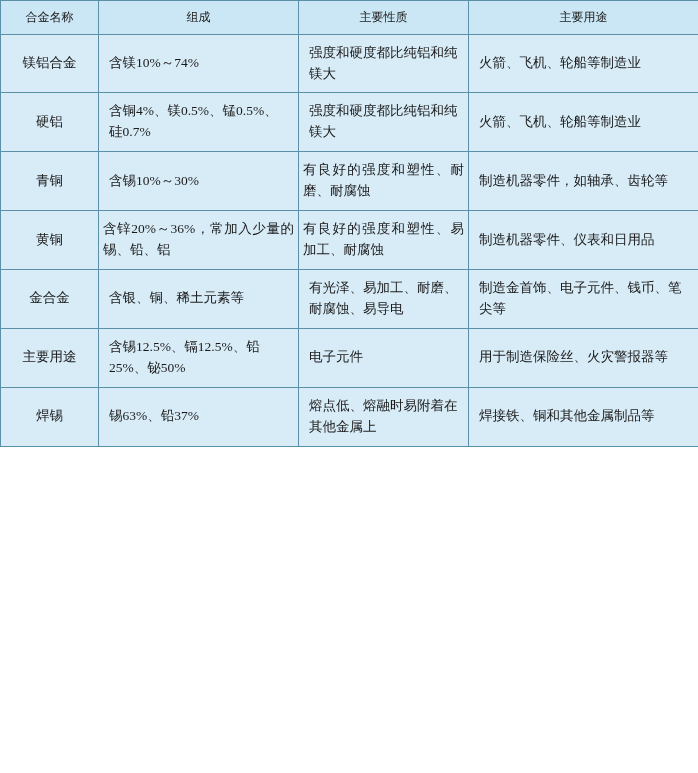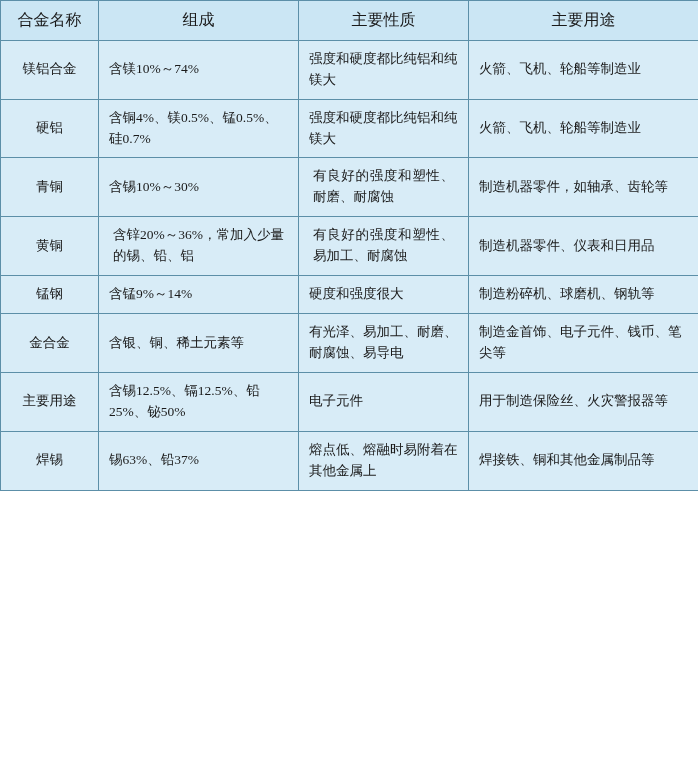--- a/index.html
+++ b/index.html
@@ -30,32 +30,32 @@
     vertical-align: middle;
     font-size: 13.5px;
     line-height: 1.55;
     background: #d6ebf6;
   }
   .alloy-table thead th {
     text-align: center;
     font-weight: normal;
     background: #cbe6f4;
     padding: 7px 4px;
-    font-size: 16px;
+    font-size: 12px;
   }
   .alloy-table td.name {
     text-align: center;
     padding: 8px 10px;
   }
   .alloy-table td.body {
     padding: 8px 10px;
     text-align: left;
   }
   .alloy-table td.justify {
-    padding: 8px 14px;
+    padding: 8px 4px;
     text-align: justify;
     text-align-last: left;
   }
   .alloy-table tbody tr td {
     background: #d8ecf7;
   }
 </style>
 </head>
 <body>
 
@@ -93,26 +93,20 @@
       <td class="justify">有良好的强度和塑性、耐磨、耐腐蚀</td>
       <td class="body">制造机器零件，如轴承、齿轮等</td>
     </tr>
     <tr>
       <td class="name">黄铜</td>
       <td class="justify">含锌20%～36%，常加入少量的锡、铅、铝</td>
       <td class="justify">有良好的强度和塑性、易加工、耐腐蚀</td>
       <td class="body">制造机器零件、仪表和日用品</td>
     </tr>
     <tr>
-      <td class="name">锰钢</td>
-      <td class="body">含锰9%～14%</td>
-      <td class="body">硬度和强度很大</td>
-      <td class="body">制造粉碎机、球磨机、钢轨等</td>
-    </tr>
-    <tr>
       <td class="name">金合金</td>
       <td class="body">含银、铜、稀土元素等</td>
       <td class="body">有光泽、易加工、耐磨、耐腐蚀、易导电</td>
       <td class="body">制造金首饰、电子元件、钱币、笔尖等</td>
     </tr>
     <tr>
       <td class="name">主要用途</td>
       <td class="body">含锡12.5%、镉12.5%、铅25%、铋50%</td>
       <td class="body">电子元件</td>
       <td class="body">用于制造保险丝、火灾警报器等</td>

